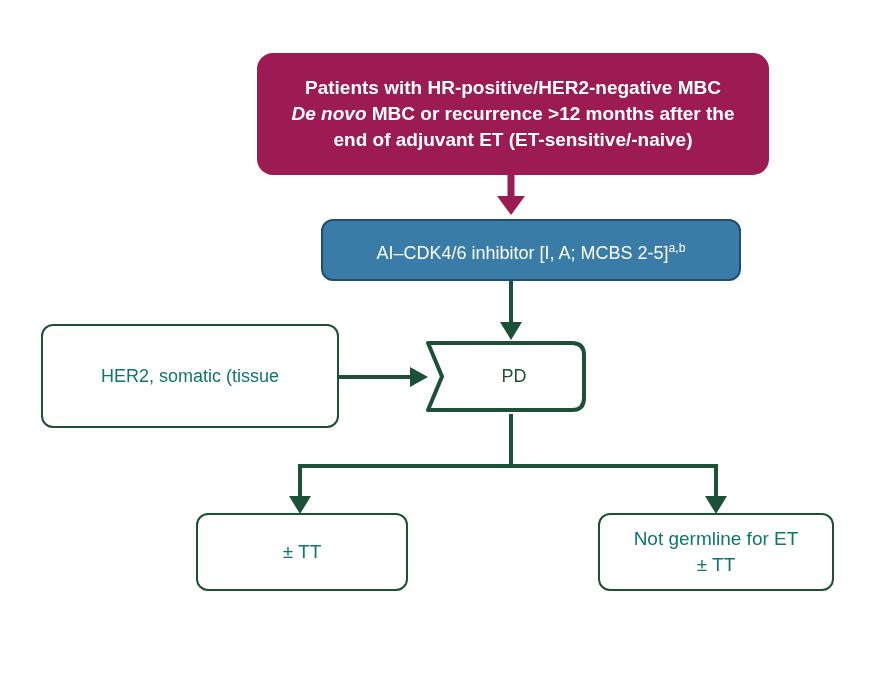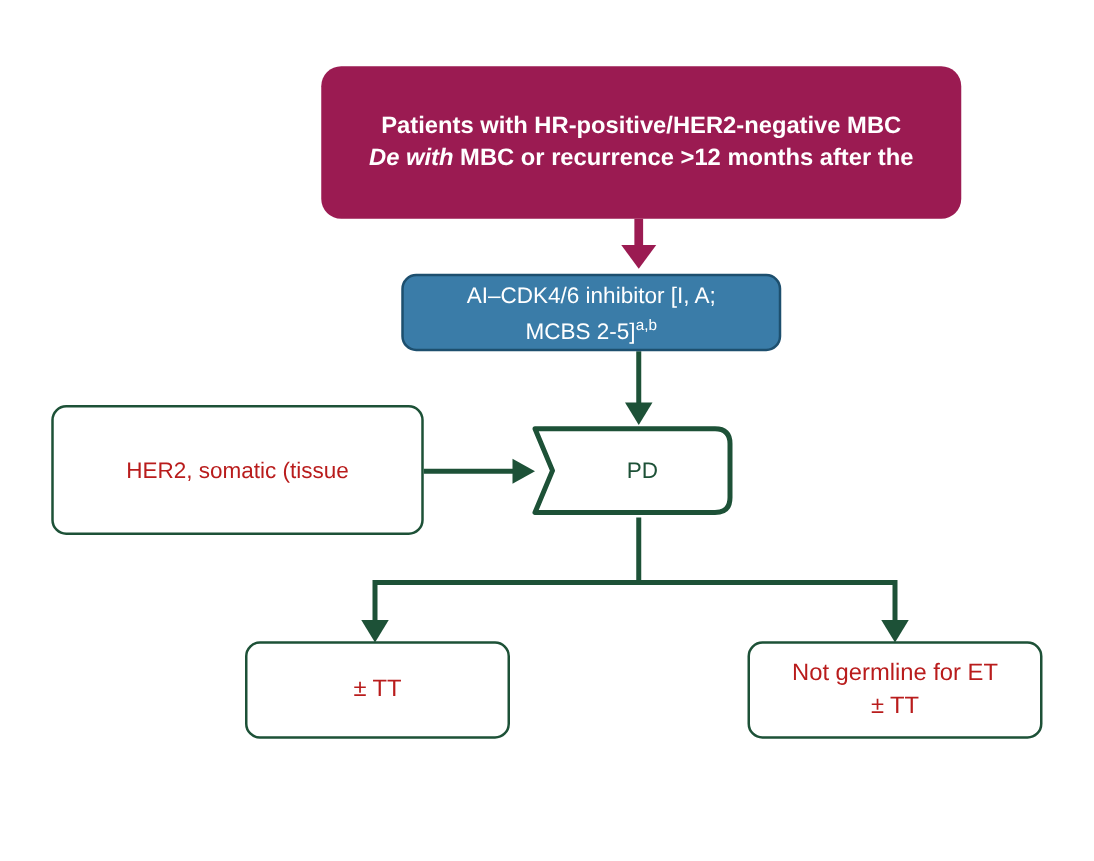--- a/index.html
+++ b/index.html
@@ -40,40 +40,40 @@
   #node-patients .line {
     white-space: nowrap;
   }
   #node-patients .ital {
     font-style: italic;
   }
   
   #node-treatment {
     left: 321px;
     top: 219px;
-    width: 304px;
+    width: 420px;
     height: 62px;
     background: #3a7ca8;
     border: 2px solid #1d4f6e;
     border-radius: 12px;
     color: #ffffff;
     font-size: 18px;
     line-height: 24px;
     padding: 4px 22px;
   }
   sup {
     font-size: 0.68em;
     vertical-align: super;
   }
   
   .wbox {
     background: #ffffff;
     border: 2px solid #1d5137;
     border-radius: 12px;
-    color: #b91c1c;
+    color: #0f766e;
     font-size: 18px;
     line-height: 25px;
   }
   #node-testing {
     left: 41px;
     top: 324px;
     width: 298px;
     height: 104px;
     padding: 6px 14px;
   }
@@ -147,21 +147,22 @@
       <line x1="300" y1="466" x2="716" y2="466" stroke="#1d5137" stroke-width="4"></line>
       <line x1="300" y1="464" x2="300" y2="499" stroke="#1d5137" stroke-width="4"></line>
       <polygon points="300,514 289,496 311,496" fill="#1d5137"></polygon>
       <line x1="716" y1="464" x2="716" y2="499" stroke="#1d5137" stroke-width="4"></line>
       <polygon points="716,514 705,496 727,496" fill="#1d5137"></polygon>
     </g>
   </svg>
 
   <div class="node" id="node-patients">
     <div class="line">Patients with HR-positive/HER2-negative MBC</div>
-    <div class="line"><span class="ital">De with</span><span> MBC or recurrence &gt;12 months after the</span></div>
+    <div class="line"><span class="ital">De novo</span><span> MBC or recurrence &gt;12 months after the</span></div>
+    <div class="line">end of adjuvant ET (ET-sensitive/-naive)</div>
   </div>
 
   <div class="node" id="node-treatment">
     <div><span>AI–CDK4/6 inhibitor [I, A; MCBS 2-5]</span><sup>a,b</sup></div>
   </div>
 
   <div class="node wbox" id="node-testing">
     <div>HER2, somatic (tissue</div>
   </div>
 

